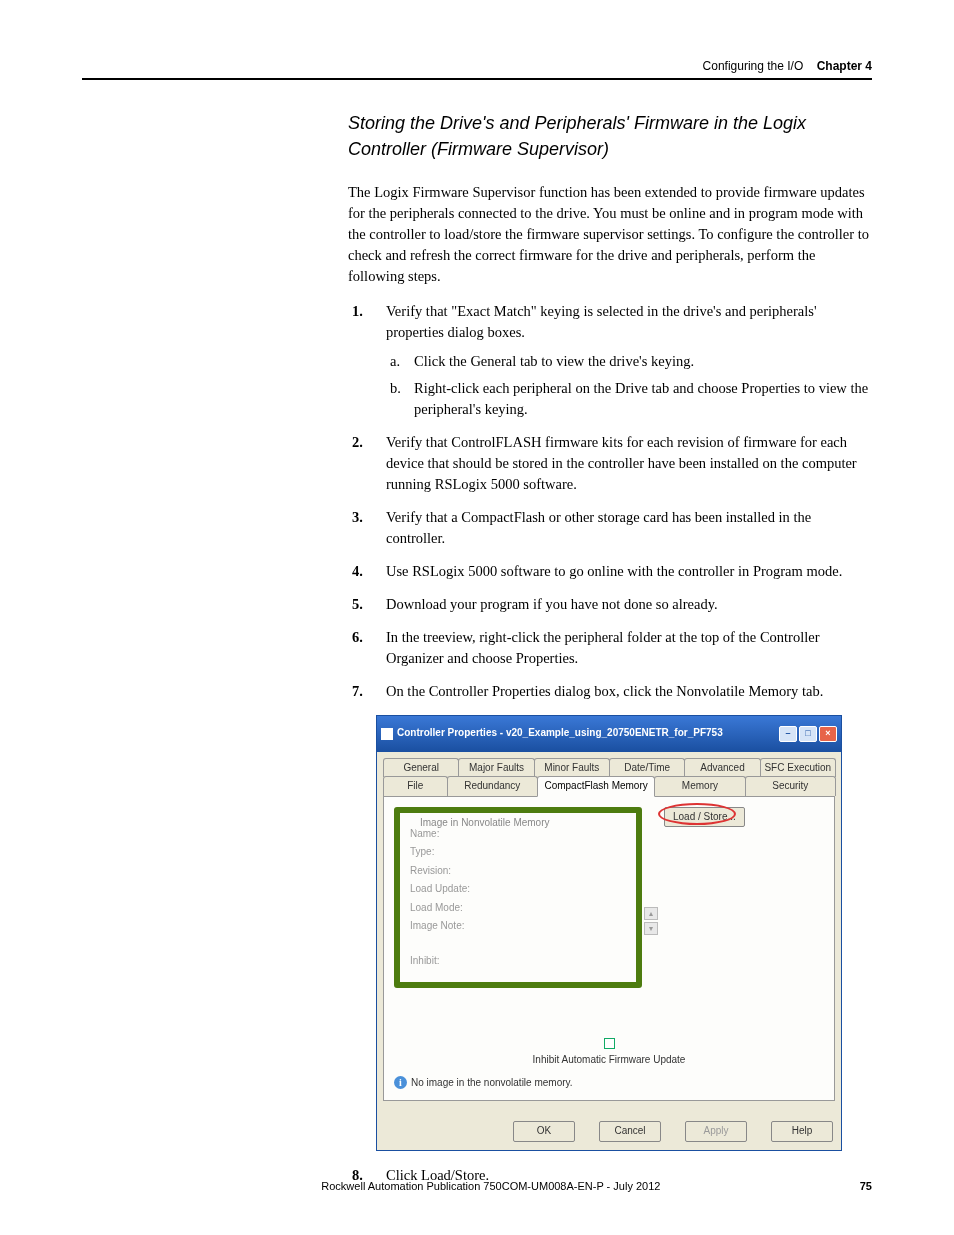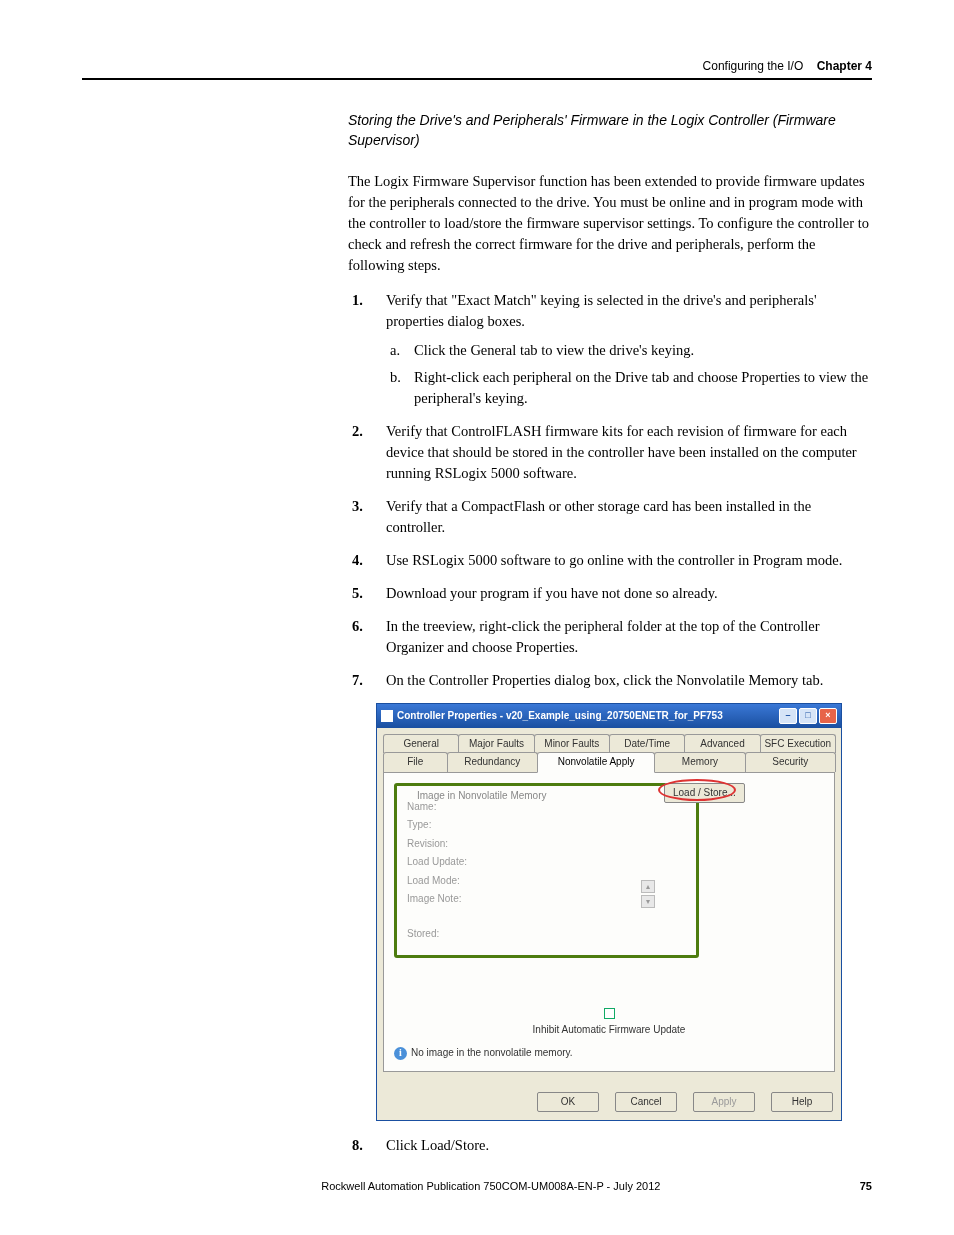--- a/index.html
+++ b/index.html
@@ -29,21 +29,21 @@
   }
   .content {
     position: absolute;
     top: 110px;
     left: 348px;
     right: 82px;
   }
   .subheading {
     font-style: italic;
     font-family: Arial, sans-serif;
-    font-size: 14px;
+    font-size: 18px;
     margin-bottom: 20px;
   }
   .para { margin-bottom: 14px; }
   ol.steps { list-style: none; padding-left: 28px; margin-top: 10px; }
   ol.steps > li { position: relative; margin-bottom: 12px; padding-left: 10px; }
   ol.steps > li .num {
     position: absolute;
     left: -24px;
     font-weight: bold;
   }
@@ -53,21 +53,21 @@
   .screenshot-wrap { margin: 10px 0 14px 28px; }
   .dialog {
     width: 466px;
     border: 1px solid #1a4fa0;
     font-family: Tahoma, Arial, sans-serif;
     font-size: 10px;
     background: #ece9d8;
     color: #333;
   }
   .titlebar {
-    height: 24px;
+    height: 36px;
     background: linear-gradient(to bottom, #3a78d6, #1a4fa0);
     color: #fff;
     display: flex;
     align-items: center;
     padding: 0 4px;
     font-weight: bold;
     font-size: 10px;
   }
   .titlebar-icon {
     width: 12px; height: 12px;
@@ -116,26 +116,26 @@
   }
   .fieldset-label {
     position: absolute;
     top: 3px; left: 16px;
     background: #fdfdfb;
     padding: 0 4px;
     color: #888;
     font-size: 10px;
   }
   .groupbox {
-    border: 3px solid #4d7c0f;
+    border: 6px solid #4d7c0f;
     border-radius: 3px;
     padding: 14px 10px 10px 10px;
     position: relative;
     margin-bottom: 10px;
-    width: 305px;
+    width: 248px;
     color: #999;
   }
   .grow { margin-bottom: 4px; font-size: 10px; }
   .loadstore-btn {
     position: absolute;
     left: 280px;
     top: 10px;
     padding: 2px 8px;
     border: 1px solid #888;
     background: #ece9d8;
@@ -176,21 +176,21 @@
   .info-icon {
     width: 13px; height: 13px; border-radius: 50%;
     background: #4a90d9; color: #fff;
     display: inline-flex; align-items: center; justify-content: center;
     font-weight: bold; font-family: Georgia, serif; font-size: 10px;
   }
   .dlg-buttons {
     padding: 8px;
     display: flex;
     justify-content: flex-end;
-    gap: 16px;
+    gap: 24px;
     background: #ece9d8;
   }
   .dlg-btn {
     min-width: 62px;
     padding: 2px 10px;
     border: 1px solid #888;
     background: #ece9d8;
     font-size: 10px;
     border-radius: 2px;
     text-align: center;
@@ -261,34 +261,34 @@
           <div class="tab">General</div>
           <div class="tab">Major Faults</div>
           <div class="tab">Minor Faults</div>
           <div class="tab">Date/Time</div>
           <div class="tab">Advanced</div>
           <div class="tab">SFC Execution</div>
         </div>
         <div class="tabrow lower">
           <div class="tab" style="flex:0.7">File</div>
           <div class="tab">Redundancy</div>
-          <div class="tab active" style="flex:1.3">Nonvolatile Apply</div>
+          <div class="tab active" style="flex:1.3">CompactFlash Memory</div>
           <div class="tab">Memory</div>
           <div class="tab">Security</div>
         </div>
         <div class="tabcontent">
           <div class="groupbox">
             <div class="fieldset-label">Image in Nonvolatile Memory</div>
             <div class="grow">Name:</div>
             <div class="grow">Type:</div>
             <div class="grow">Revision:</div>
             <div class="grow">Load Update:</div>
             <div class="grow">Load Mode:</div>
             <div class="grow">Image Note:</div>
-            <div class="grow" style="margin-top:20px">Stored:</div>
+            <div class="grow" style="margin-top:20px">Inhibit:</div>
             <div class="scroll-stub">
               <div class="sbtn">▴</div>
               <div class="sbtn">▾</div>
             </div>
           </div>
           <div class="loadstore-btn">Load / Store...</div>
           <div class="loadstore-circle"></div>
 
           <div class="chk-row">
             <span class="chkbox"></span>

